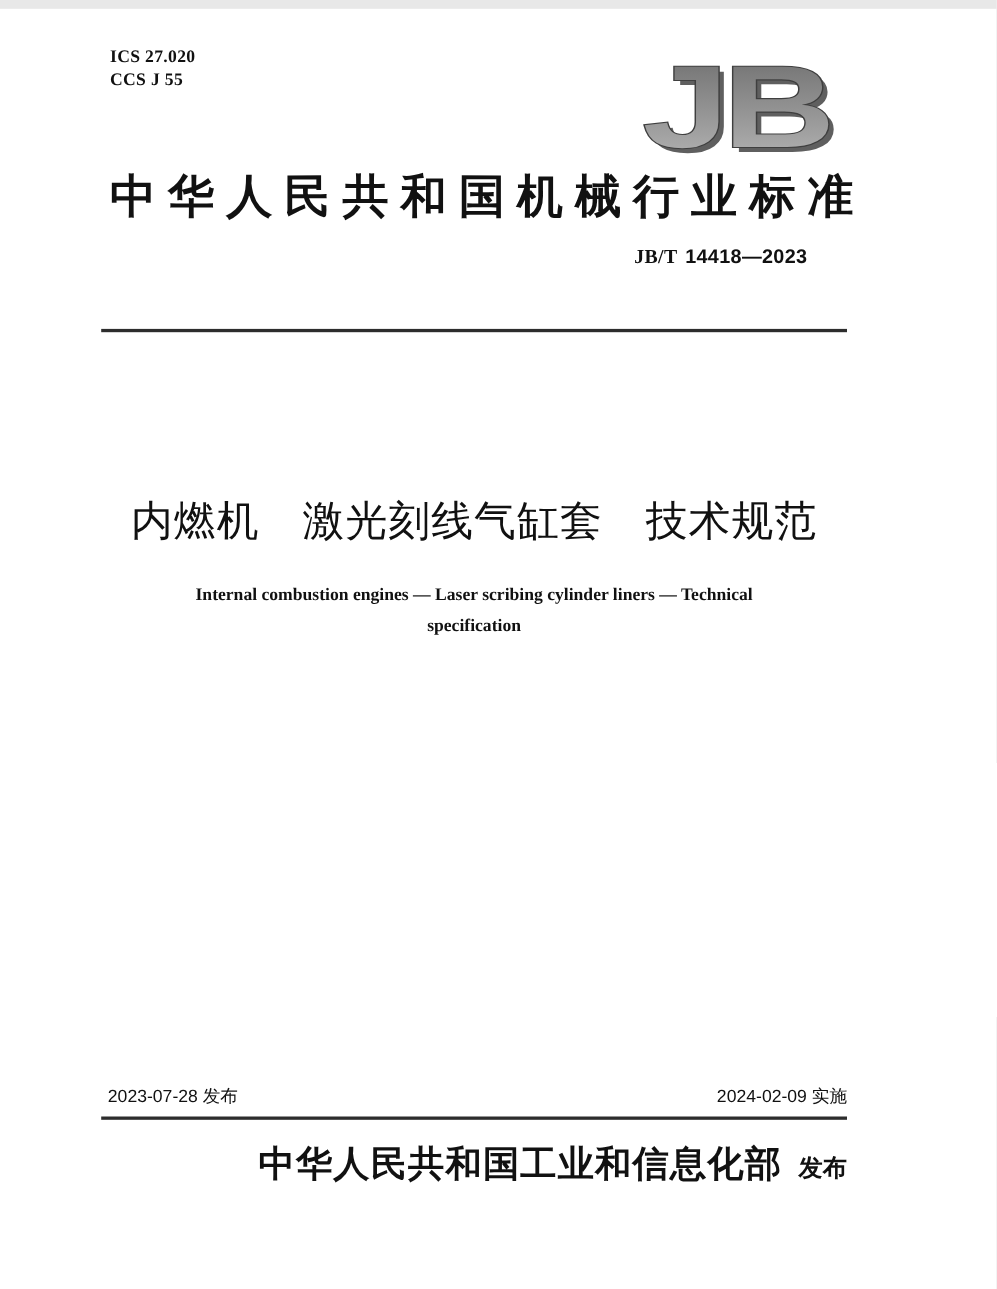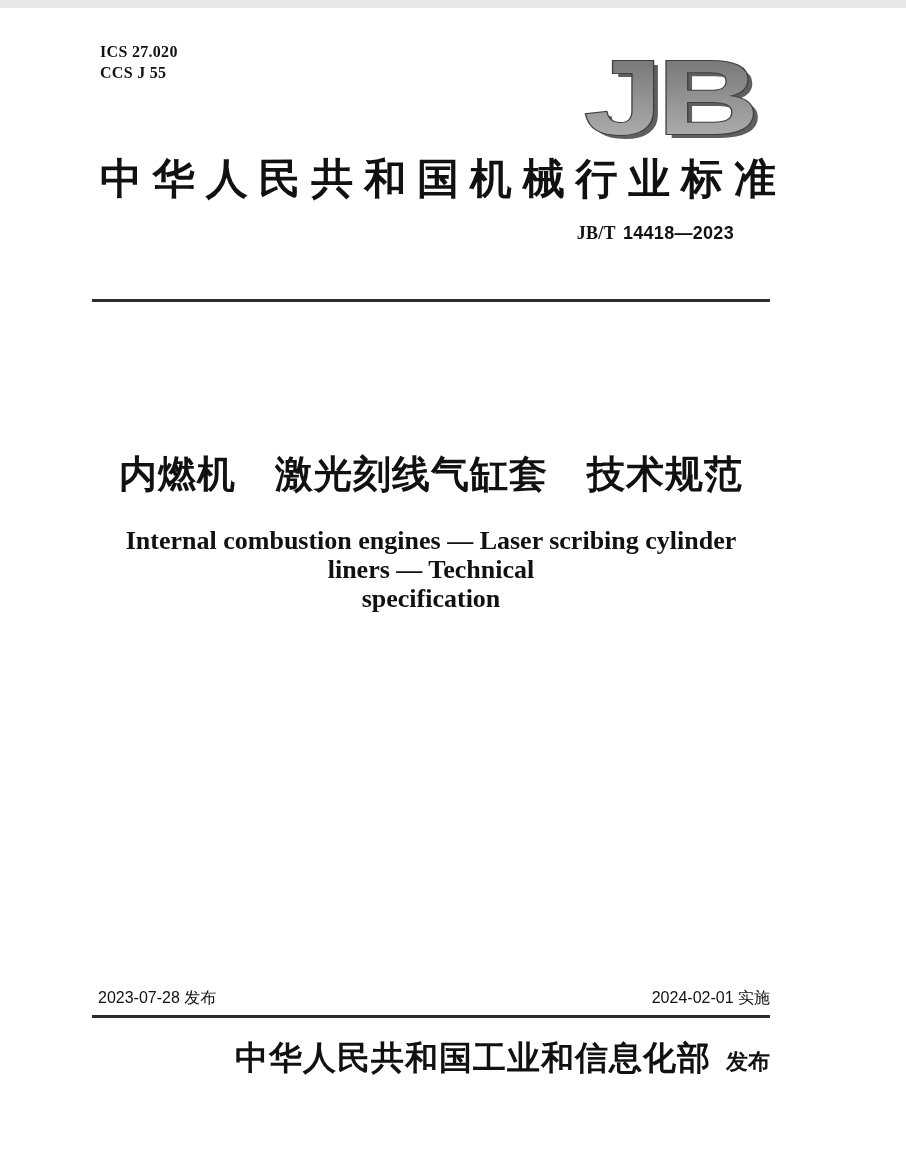--- a/index.html
+++ b/index.html
@@ -44,27 +44,27 @@
   }
   .code-prefix{font-family:"Liberation Serif","DejaVu Serif",serif;font-weight:bold;}
   .code-number{font-family:"Liberation Sans","DejaVu Sans",sans-serif;font-weight:600;margin-left:7px;}
   
   .rule{position:absolute;left:92px;width:678px;background:var(--rule,#2d2d2d);}
   .rule-top{top:291px;height:3px;}
   .rule-bottom{top:1007px;height:3px;}
   
   .zh-title{
     position:absolute;left:92px;top:443px;width:678px;
-    text-align:center;font-size:38px;font-weight:bold;line-height:46px;
+    text-align:center;font-size:38px;font-weight:normal;line-height:46px;
     letter-spacing:1px;white-space:nowrap;
   }
   .en-title{
     position:absolute;left:92px;top:518px;width:678px;
     text-align:center;font-family:"Liberation Serif","DejaVu Serif",serif;
-    font-weight:bold;font-size:26px;line-height:29px;
+    font-weight:bold;font-size:16px;line-height:29px;
   }
   
   .dates{
     position:absolute;left:98px;top:977px;width:672px;
     display:flex;justify-content:space-between;align-items:baseline;
     font-size:16px;line-height:26px;
   }
   
   .issuer{
     position:absolute;left:92px;top:1028px;width:678px;
@@ -121,21 +121,21 @@
 
   <div class="zh-title">内燃机　激光刻线气缸套　技术规范</div>
 
   <div class="en-title">
     <div>Internal combustion engines — Laser scribing cylinder liners — Technical</div>
     <div>specification</div>
   </div>
 
   <div class="dates">
     <span>2023-07-28 发布</span>
-    <span>2024-02-01 实施</span>
+    <span>2024-02-09 实施</span>
   </div>
 
   <div class="rule rule-bottom"></div>
 
   <div class="issuer">
     <span class="issuer-name">中华人民共和国工业和信息化部</span>
     <span class="issuer-suffix">发布</span>
   </div>
 
 </div>

